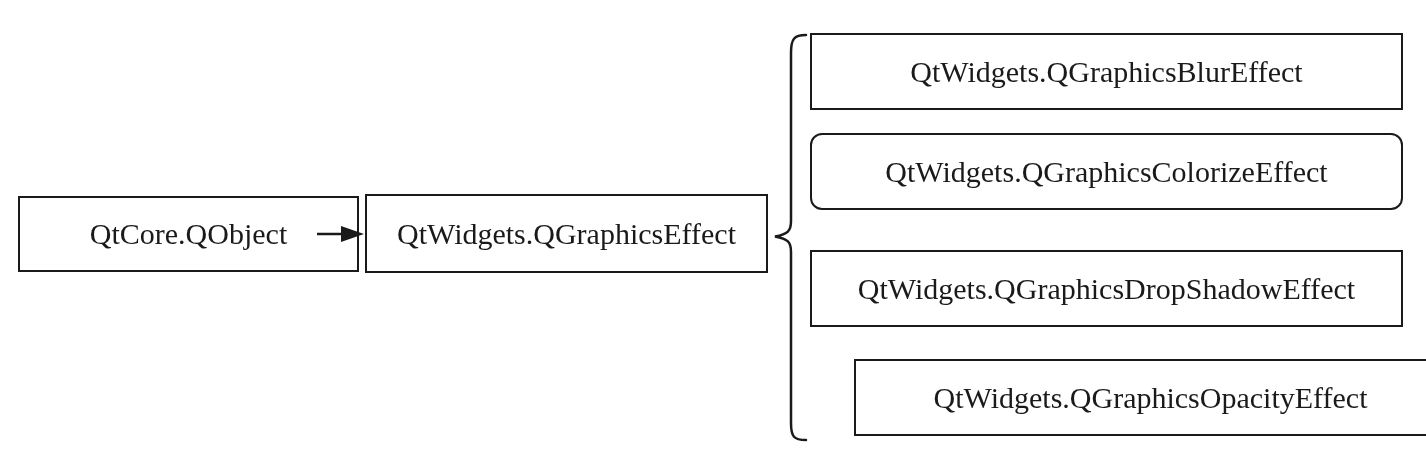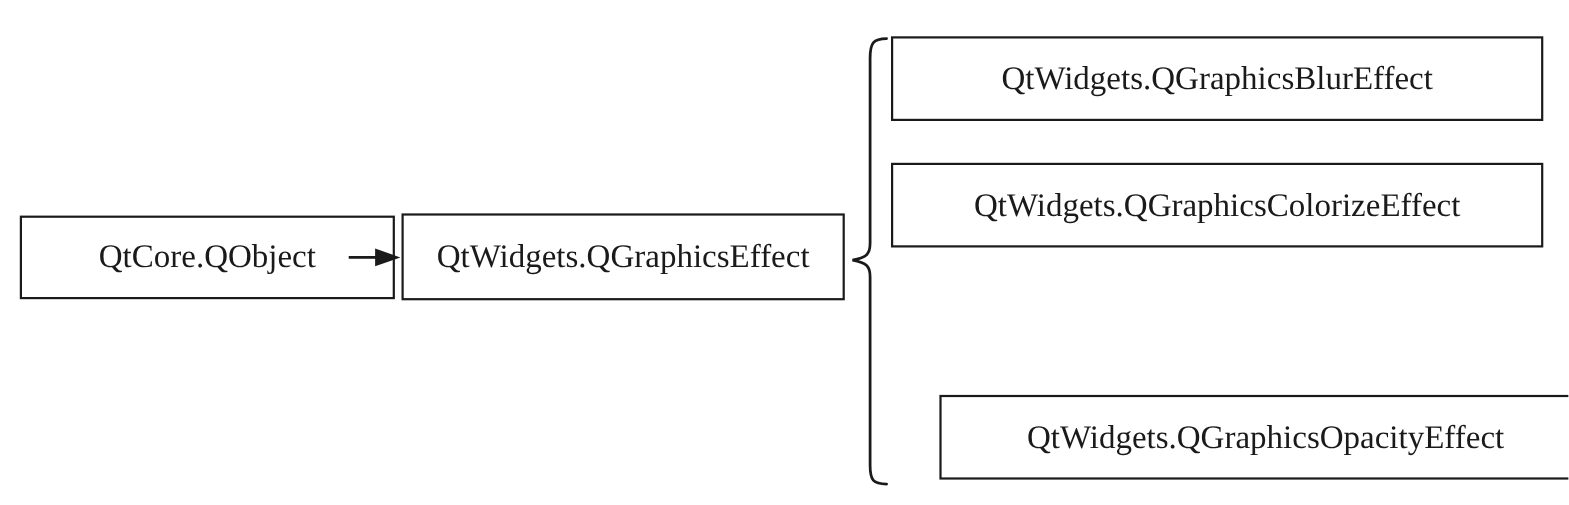--- a/index.html
+++ b/index.html
@@ -25,21 +25,21 @@
     justify-content: center;
     color: var(--text, #1a1a1a);
     font-size: 30px;
     line-height: 1;
     white-space: nowrap;
   }
   .box-root   { left: 18px;  top: 196px; width: 341px; height: 76px; }
   .box-parent { left: 365px; top: 194px; width: 403px; height: 79px; }
   .box-child  { left: 810px; width: 593px; height: 77px; }
   .box-child-0 { top: 33px; }
-  .box-child-1 { top: 148px; }
+  .box-child-1 { top: 133px; border-radius: 12px; }
   .box-child-2 { top: 250px; }
   .box-child-3 { top: 359px; margin-left: 44px; }
   .connectors {
     position: absolute;
     left: 0; top: 0;
     width: 1426px;
     height: 459px;
     pointer-events: none;
   }
   .stroke {
@@ -66,20 +66,23 @@
   </div>
 
   <div class="box box-child box-child-0">
     <span>QtWidgets.QGraphicsBlurEffect</span>
   </div>
 
   <div class="box box-child box-child-1">
     <span>QtWidgets.QGraphicsColorizeEffect</span>
   </div>
 
+  <div class="box box-child box-child-2">
+    <span>QtWidgets.QGraphicsDropShadowEffect</span>
+  </div>
 
   <div class="box box-child box-child-3">
     <span>QtWidgets.QGraphicsOpacityEffect</span>
   </div>
 
   <svg class="connectors" viewBox="0 0 1426 459" xmlns="http://www.w3.org/2000/svg">
 
     <g>
       <line class="stroke" x1="317" y1="234" x2="343" y2="234"></line>
       <polygon class="fill" points="341,226 364,234 341,242"></polygon>

